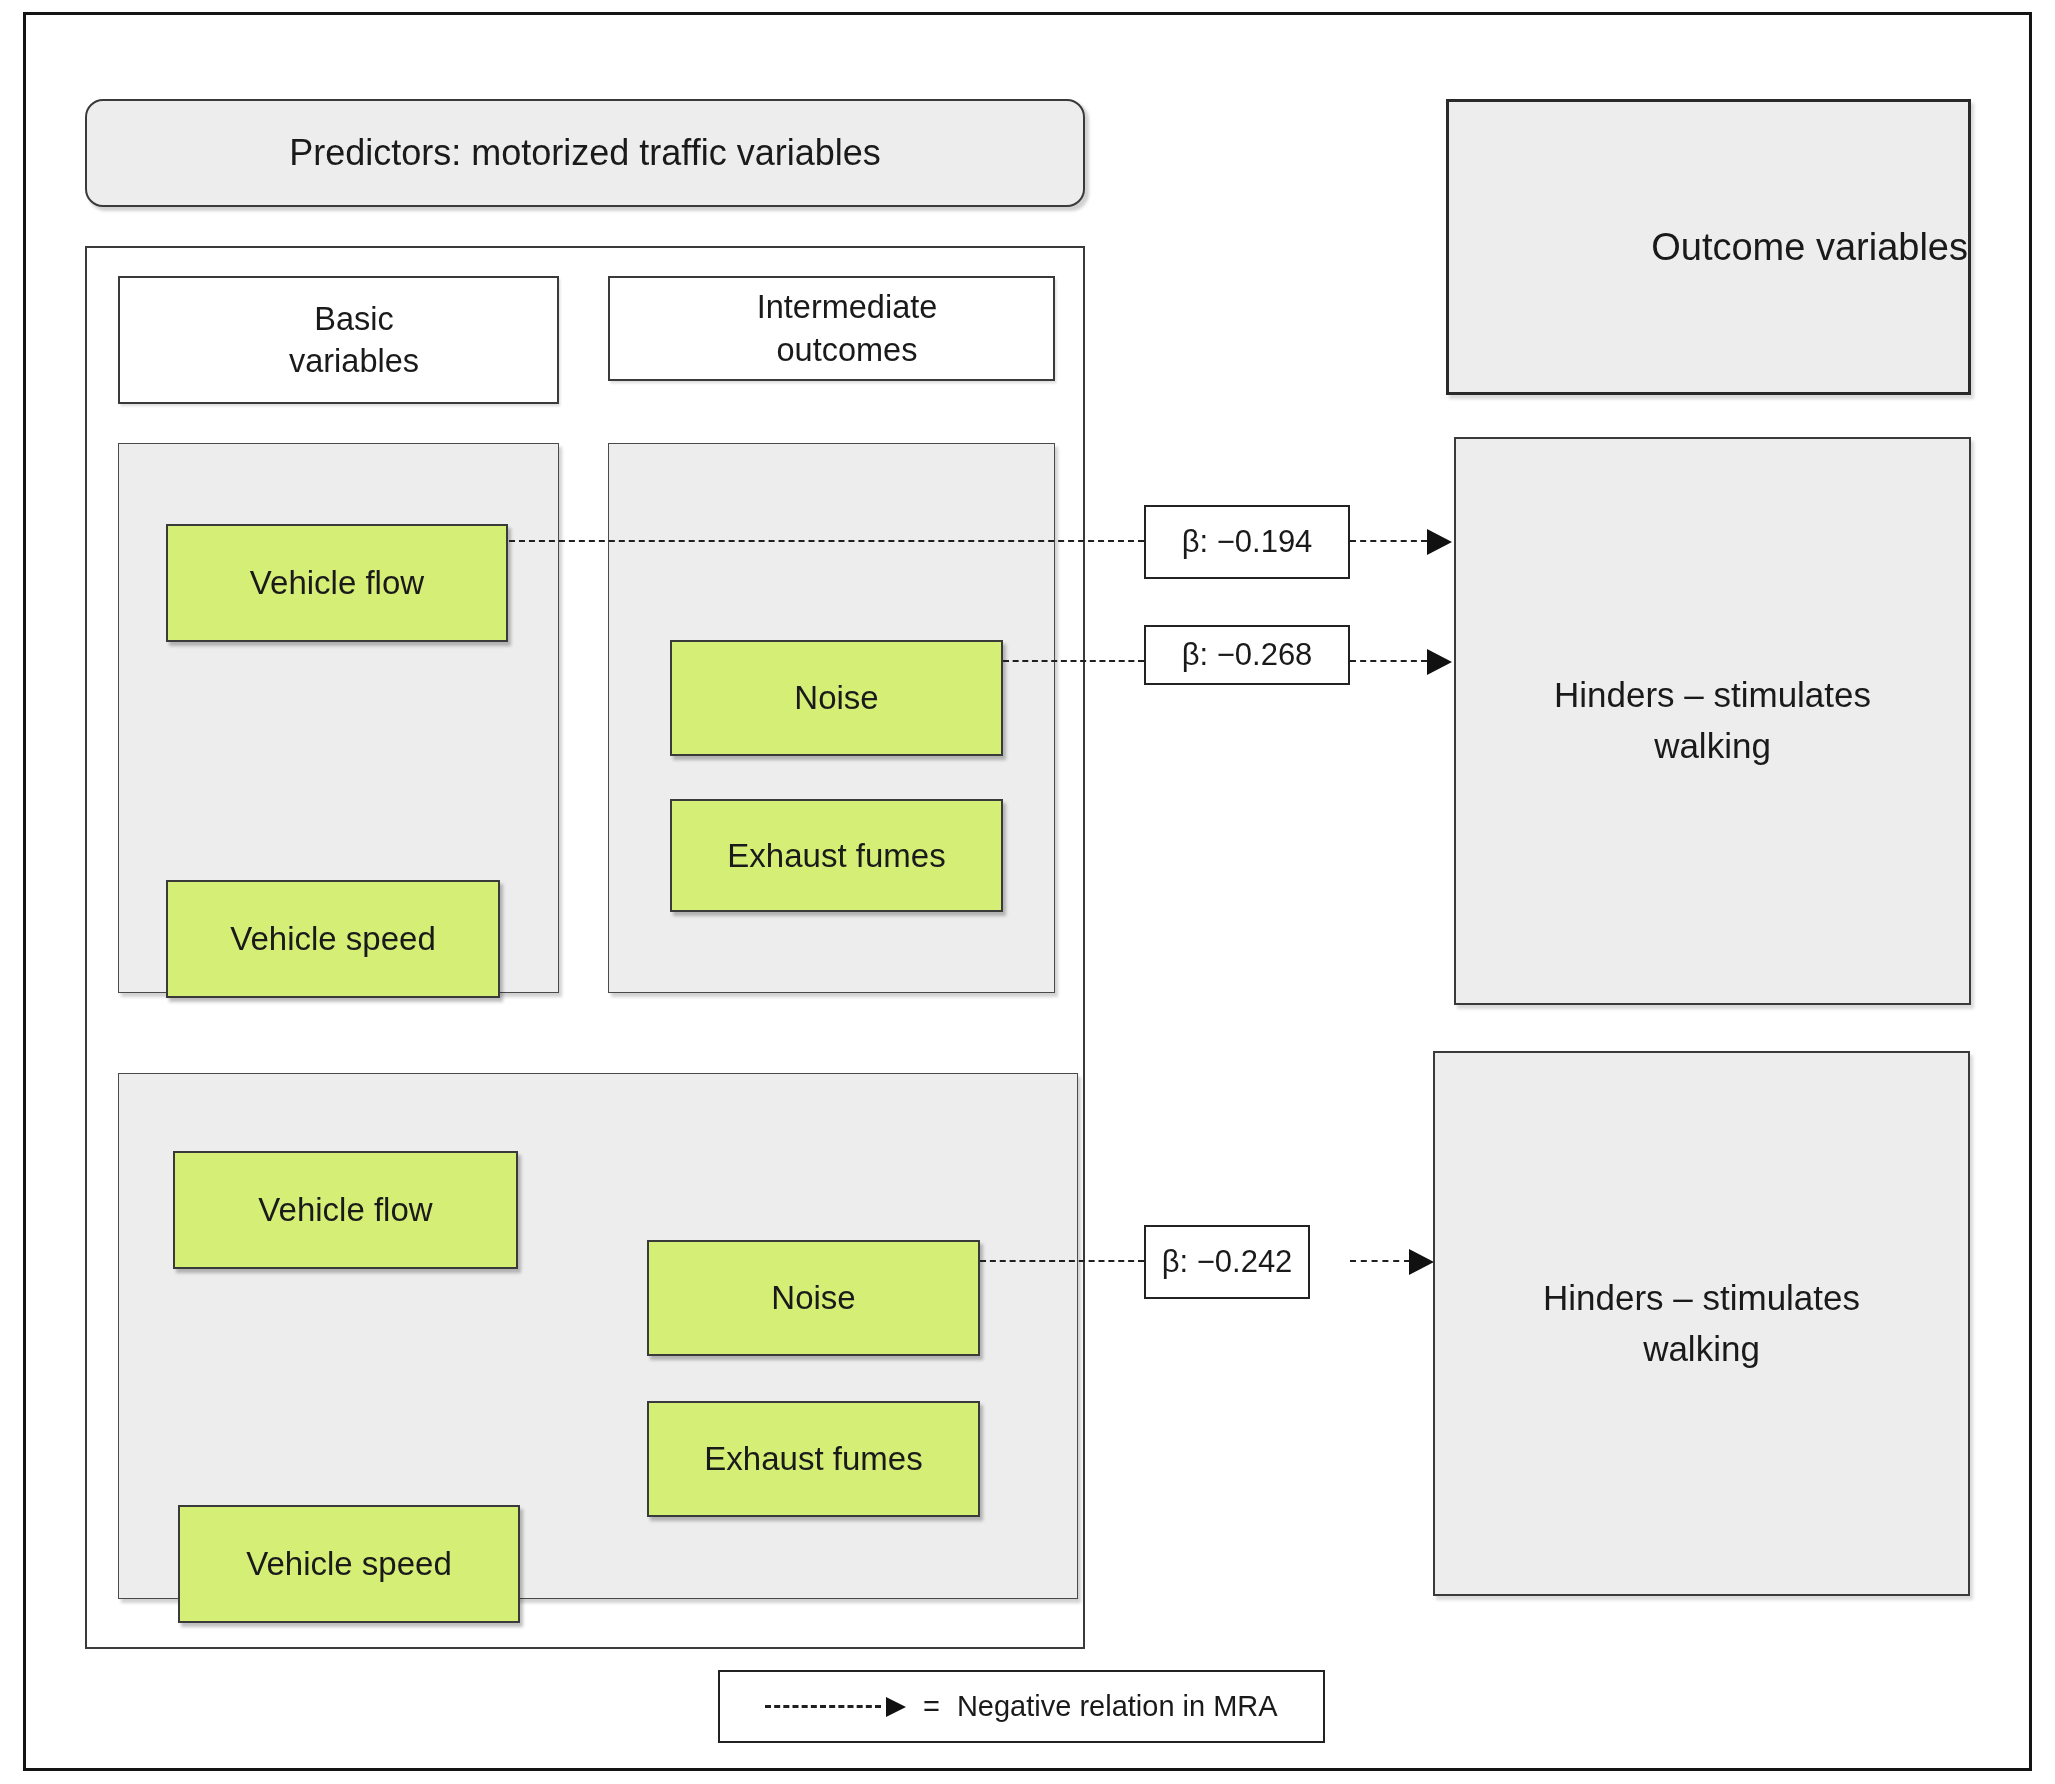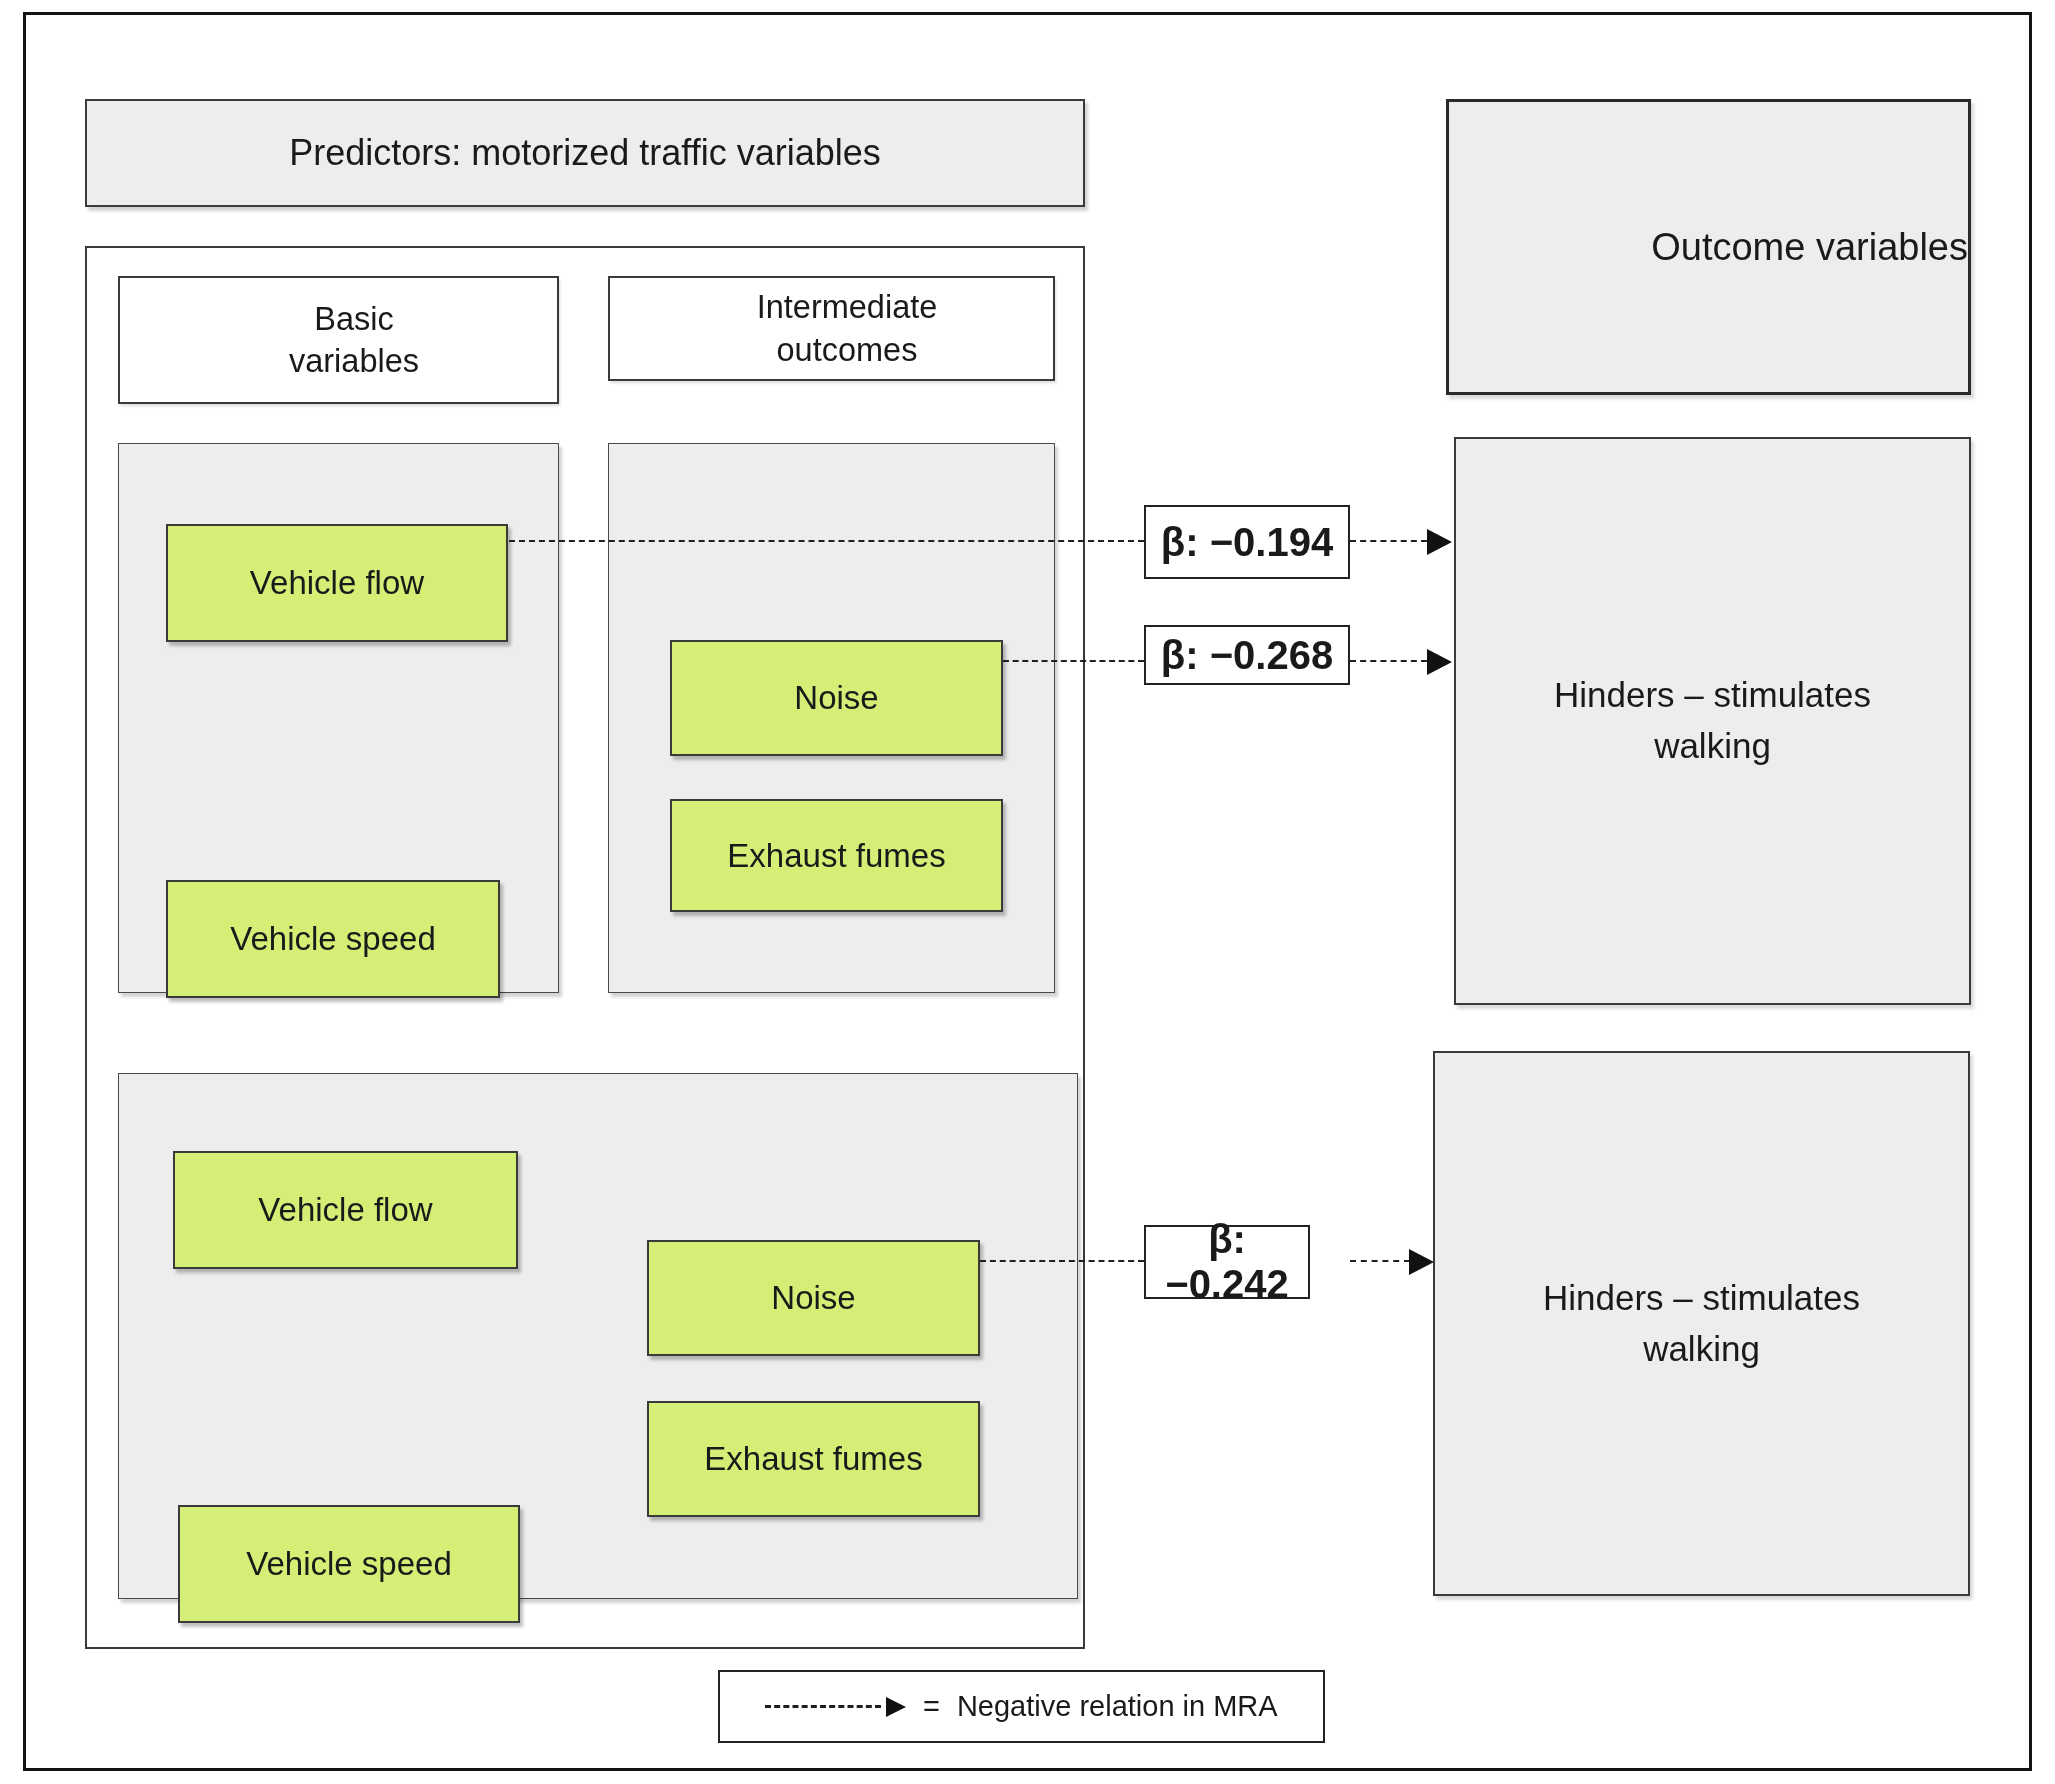--- a/index.html
+++ b/index.html
@@ -35,21 +35,21 @@
   .panel{
     background:var(--panel-fill);border:1.5px solid #4a4a4a;
     box-shadow:3.1px 3.9px 3.1px rgba(0,0,0,0.18);
   }
   .green{
     background:var(--green-fill);border:2.3px solid var(--box-border);
     font-size:33px;box-shadow:3.1px 3.9px 3.1px rgba(0,0,0,0.25);margin-top:36px;
   }
   .beta{
     background:#ffffff;border:2.3px solid #222222;
-    font-size:40px;z-index:7;font-weight:bold;
+    font-size:31px;z-index:7;
   }
   .outcome-header{
     background:var(--panel-fill);border:3.1px solid #2a2a2a;
     font-size:38px;box-shadow:3.1px 3.9px 3.1px rgba(0,0,0,0.15);justify-content:flex-end;
   }
   .hinders{
     background:var(--panel-fill);border:2.3px solid var(--box-border);
     font-size:35px;line-height:1.45;box-shadow:3.1px 3.9px 3.1px rgba(0,0,0,0.15);
   }
   .hinders span{display:block;width:82%;}
@@ -68,21 +68,21 @@
     font-size:29px;gap:17px;
   }
   .legend .dash-sample{width:116px;border-top:3.1px dashed var(--line-color);height:0;}
   .legend .arrowhead{position:static;border-top-width:10.8px;border-bottom-width:10.8px;border-left-width:20px;margin-left:-12.4px;}
 </style>
 </head>
 <body>
 
 <div class="abs frame" style="left:23px;top:12.4px;width:2009px;height:1759px;"></div>
 
-<div class="abs box titlebox" style="left:85px;top:99px;width:1000px;height:108px;">
+<div class="abs box titlebox" style="left:85px;top:99px;width:1000px;height:108px;border-radius:18px;">
   <span>Predictors: motorized traffic variables</span>
 </div>
 
 <div class="abs container" style="left:85px;top:246px;width:1000px;height:1403px;"></div>
 
 <div class="abs box colheader" style="left:118px;top:276px;width:441px;height:128px;">
   <span>Basic
 variables</span>
 </div>
 <div class="abs box colheader" style="left:608px;top:276px;width:447px;height:105px;">

